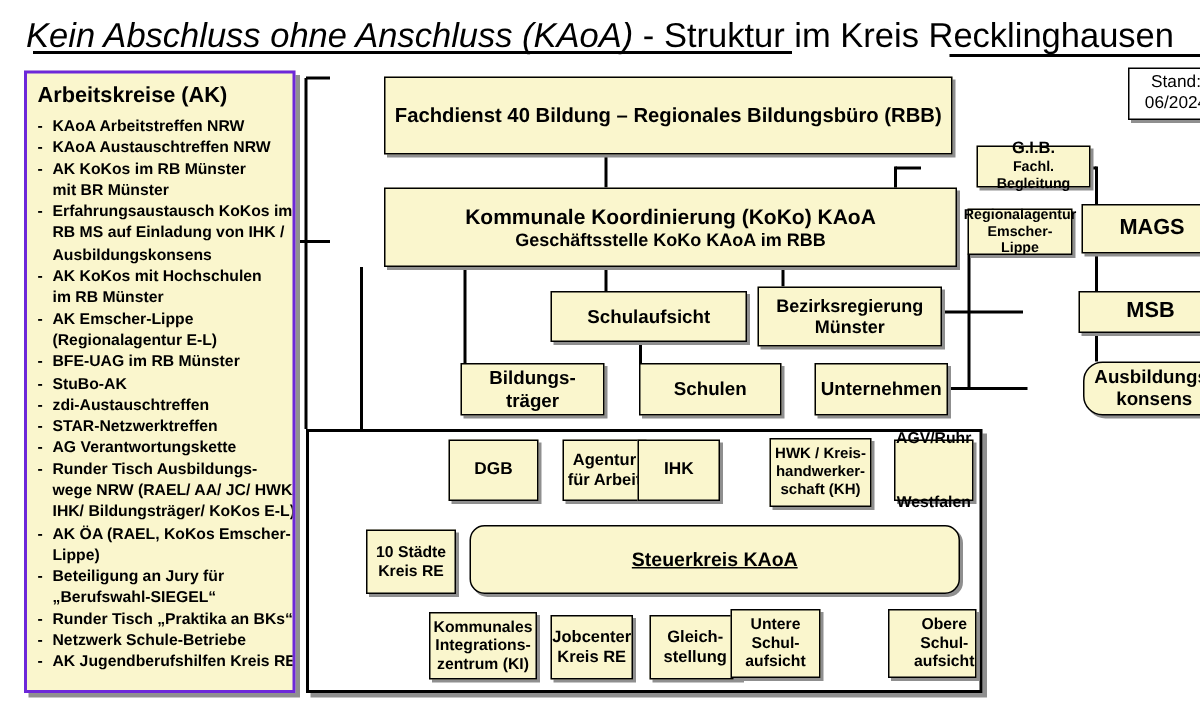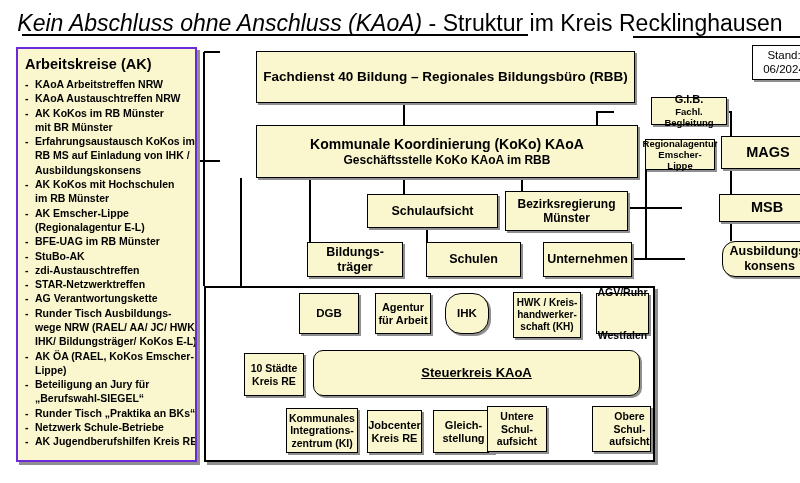--- a/index.html
+++ b/index.html
@@ -246,21 +246,21 @@
 
   <div class="bx" style="left:262px;top:293px;width:60px;height:41px;font-size:11.5px;">
     <span>DGB</span>
   </div>
 
   <div class="bx" style="left:338px;top:293px;width:56px;height:41px;font-size:11px;">
     <span>Agentur</span>
     <span>für Arbeit</span>
   </div>
 
-  <div class="bx" style="left:408px;top:293px;width:44px;height:41px;font-size:11.5px;border-radius:16px;">
+  <div class="bx" style="left:388px;top:293px;width:55px;height:41px;font-size:11.5px;">
     <span>IHK</span>
   </div>
 
   <div class="bx" style="left:476px;top:292px;width:68px;height:46px;font-size:10px;">
     <span>HWK / Kreis-</span>
     <span>handwerker-</span>
     <span>schaft (KH)</span>
   </div>
 
   <div class="bx" style="left:559px;top:293px;width:53px;height:41px;font-size:10.5px;gap:30px;">

